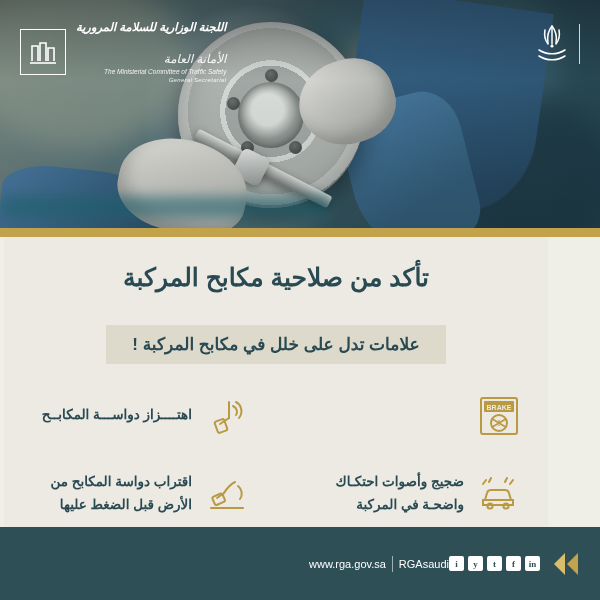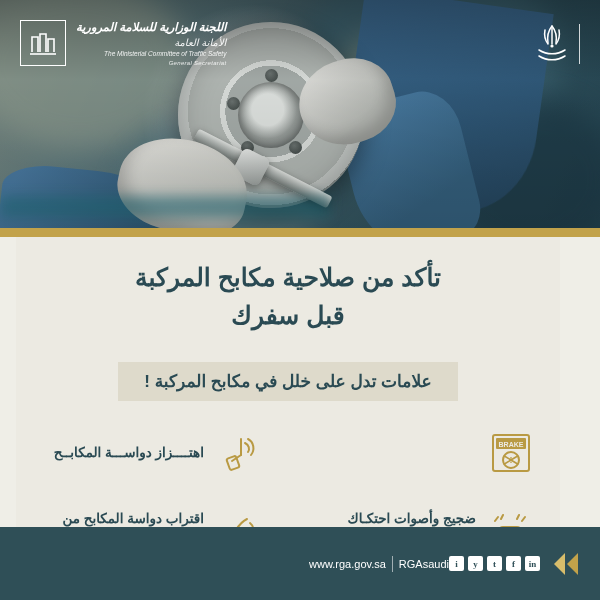--- a/index.html
+++ b/index.html
@@ -170,21 +170,21 @@
     align-items: center;
     gap: 10px;
     direction: rtl;
   }
   .logo-left-text {
     text-align: right;
     color: #ffffff;
     line-height: 1.35;
   }
   .ll-1 { font-size: 11.5px; font-weight: bold; letter-spacing: .2px; }
-  .ll-2 { font-size: 10px; opacity: .92; }
+  .ll-2 { font-size: 12px; opacity: .92; margin-top: 15px; }
   .ll-3 { font-size: 6px; opacity: .85; letter-spacing: .3px; }
   .ll-en { font-size: 6.5px; opacity: .9; direction: ltr; text-align: right; line-height: 1.5; }
   .logo-left-mark {
     width: 44px; height: 44px;
     border: 1.6px solid #ffffff;
     display: flex; align-items: center; justify-content: center;
     color: #fff;
   }
 
   .logo-right {
@@ -210,21 +210,21 @@
   .gold-bar {
     position: absolute;
     left: 0; top: 228px;
     width: 600px; height: 9px;
     background: #c2a24a;
   }
 
   
   .body {
     position: absolute;
-    left: 16px; top: 237px;
+    left: 4px; top: 237px;
     width: 544px; height: 290px;
     background: #eceae2;
   }
   .headline {
     text-align: center;
     color: #2a4a53;
     font-weight: bold;
     font-size: 25px;
     line-height: 1.5;
     padding-top: 22px;
@@ -407,21 +407,20 @@
       </div>
     </div>
   </div>
 
   <div class="gold-bar"></div>
 
   <div class="body">
 
     <div class="headline">
       <span>تأكد من صلاحية مكابح المركبة</span>
-      <span class="l2">قبل سفرك</span>
     </div>
 
     <div class="subhead-wrap">
       <div class="subhead">علامات تدل على خلل في مكابح المركبة !</div>
     </div>
 
     <div class="grid">
 
       <div class="cell">
         <div class="icon-box">

